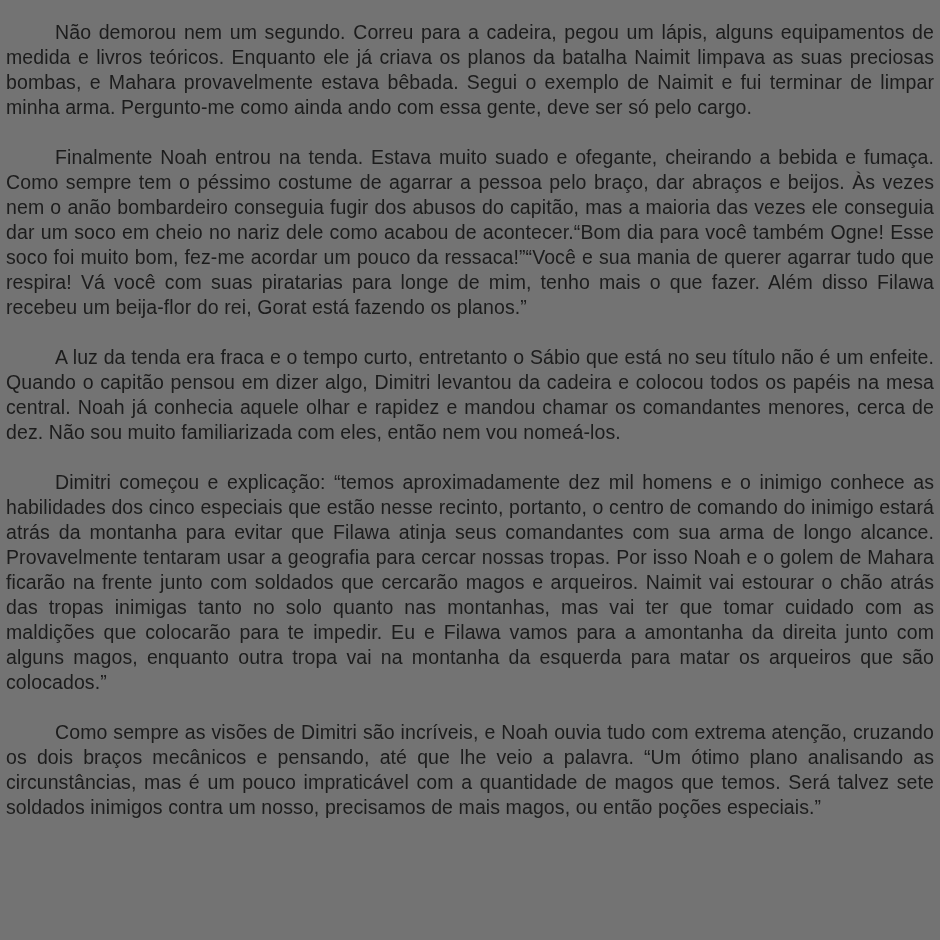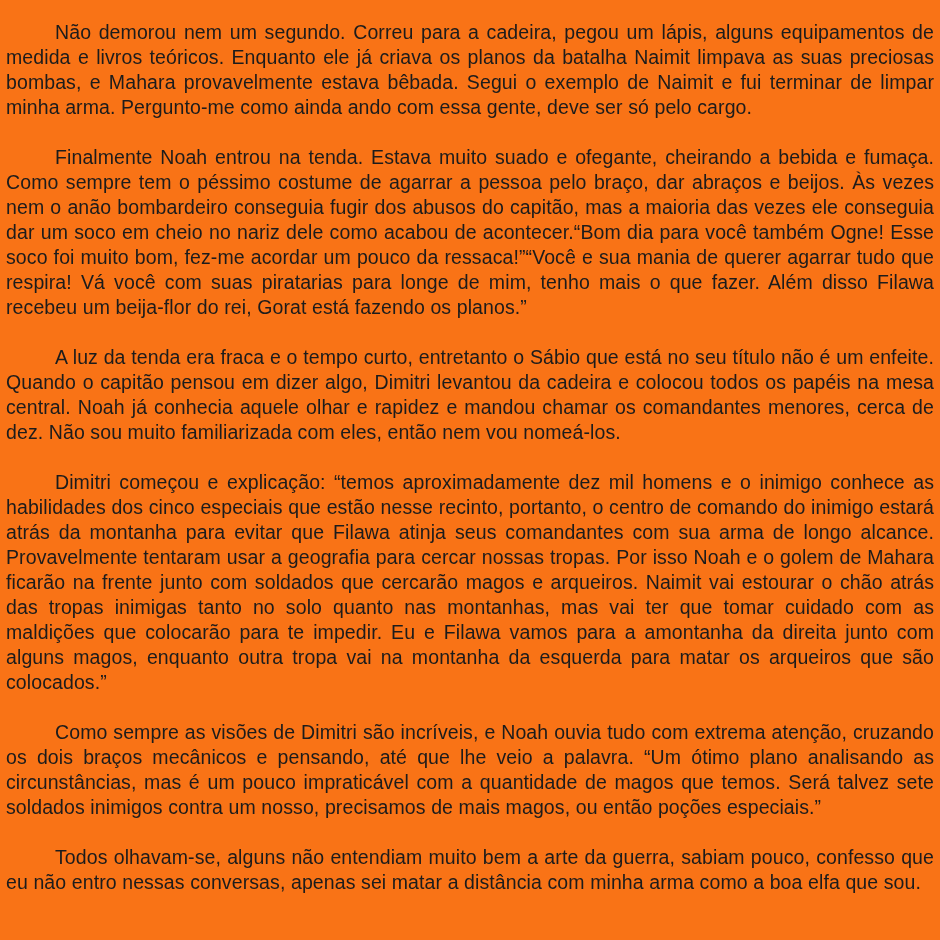--- a/index.html
+++ b/index.html
@@ -10,21 +10,21 @@
     width: 940px;
     height: 940px;
     background: #ffffff;
     overflow: hidden;
   }
   .page {
     box-sizing: border-box;
     width: 940px;
     height: 940px;
     padding: 20px 6px 0 6px;
-    background: #f97316;
+    background: #737373;
   }
   .page p {
     margin: 0 0 25px 0;
     font-family: "Liberation Sans", "DejaVu Sans", sans-serif;
     font-size: 19.5px;
     line-height: 25px;
     color: #1c1c1c;
     text-align: justify;
     text-indent: 49px;
     letter-spacing: 0.1px;
@@ -32,14 +32,13 @@
 </style>
 </head>
 <body>
 
 <main class="page">
   <p>Não demorou nem um segundo. Correu para a cadeira, pegou um lápis, alguns equipamentos de medida e livros teóricos. Enquanto ele já criava os planos da batalha Naimit limpava as suas preciosas bombas, e Mahara provavelmente estava bêbada. Segui o exemplo de Naimit e fui terminar de limpar minha arma. Pergunto-me como ainda ando com essa gente, deve ser só pelo cargo.</p>
   <p>Finalmente Noah entrou na tenda. Estava muito suado e ofegante, cheirando a bebida e fumaça. Como sempre tem o péssimo costume de agarrar a pessoa pelo braço, dar abraços e beijos. Às vezes nem o anão bombardeiro conseguia fugir dos abusos do capitão, mas a maioria das vezes ele conseguia dar um soco em cheio no nariz dele como acabou de acontecer.“Bom dia para você também Ogne! Esse soco foi muito bom, fez-me acordar um pouco da ressaca!”“Você e sua mania de querer agarrar tudo que respira! Vá você com suas piratarias para longe de mim, tenho mais o que fazer. Além disso Filawa recebeu um beija-flor do rei, Gorat está fazendo os planos.”</p>
   <p>A luz da tenda era fraca e o tempo curto, entretanto o Sábio que está no seu título não é um enfeite. Quando o capitão pensou em dizer algo, Dimitri levantou da cadeira e colocou todos os papéis na mesa central. Noah já conhecia aquele olhar e rapidez e mandou chamar os comandantes menores, cerca de dez. Não sou muito familiarizada com eles, então nem vou nomeá-los.</p>
   <p>Dimitri começou e explicação: “temos aproximadamente dez mil homens e o inimigo conhece as habilidades dos cinco especiais que estão nesse recinto, portanto, o centro de comando do inimigo estará atrás da montanha para evitar que Filawa atinja seus comandantes com sua arma de longo alcance. Provavelmente tentaram usar a geografia para cercar nossas tropas. Por isso Noah e o golem de Mahara ficarão na frente junto com soldados que cercarão magos e arqueiros. Naimit vai estourar o chão atrás das tropas inimigas tanto no solo quanto nas montanhas, mas vai ter que tomar cuidado com as maldições que colocarão para te impedir. Eu e Filawa vamos para a amontanha da direita junto com alguns magos, enquanto outra tropa vai na montanha da esquerda para matar os arqueiros que são colocados.”</p>
   <p>Como sempre as visões de Dimitri são incríveis, e Noah ouvia tudo com extrema atenção, cruzando os dois braços mecânicos e pensando, até que lhe veio a palavra. “Um ótimo plano analisando as circunstâncias, mas é um pouco impraticável com a quantidade de magos que temos. Será talvez sete soldados inimigos contra um nosso, precisamos de mais magos, ou então poções especiais.”</p>
-  <p>Todos olhavam-se, alguns não entendiam muito bem a arte da guerra, sabiam pouco, confesso que eu não entro nessas conversas, apenas sei matar a distância com minha arma como a boa elfa que sou.</p>
 </main>
 
 </body></html>

